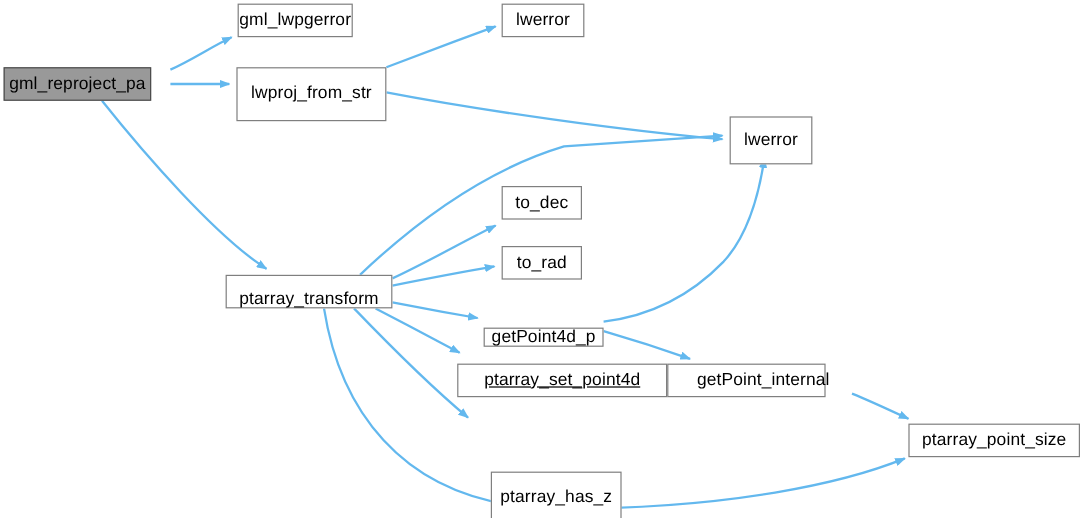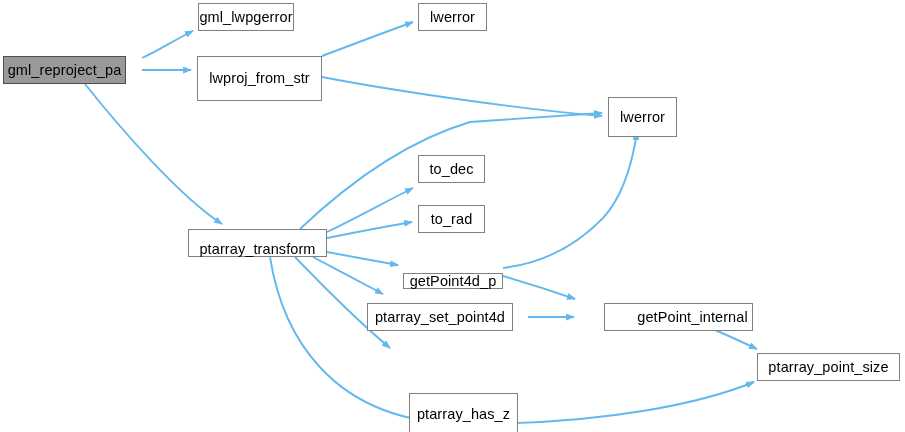--- a/index.html
+++ b/index.html
@@ -95,24 +95,24 @@
       </div>
       <div class="gnode" style="left: 418px; top: 155px; width: 67px; height: 28px;">
         <span class="gnode-label">to_dec</span>
       </div>
       <div class="gnode" style="left: 418px; top: 205px; width: 67px; height: 28px;">
         <span class="gnode-label">to_rad</span>
       </div>
       <div class="gnode" style="left: 403px; top: 253px; width: 100px; height: 16px; margin-top: 20px;">
         <span class="gnode-label">getPoint4d_p</span>
       </div>
-      <div class="gnode" style="left: 367px; top: 303px; width: 146px; height: 28px;">
+      <div class="gnode" style="left: 381px; top: 303px; width: 175px; height: 28px; text-decoration: underline;">
         <span class="gnode-label">ptarray_set_point4d</span>
       </div>
-      <div class="gnode" style="left: 604px; top: 303px; width: 149px; height: 28px; padding-left: 28px;">
+      <div class="gnode" style="left: 556px; top: 303px; width: 132px; height: 28px; padding-left: 28px;">
         <span class="gnode-label">getPoint_internal</span>
       </div>
       <div class="gnode" style="left: 409px; top: 353px; width: 109px; height: 43px; margin-top: 40px;">
         <span class="gnode-label">ptarray_has_z</span>
       </div>
       <div class="gnode" style="left: 757px; top: 353px; width: 143px; height: 28px;">
         <span class="gnode-label">ptarray_point_size</span>
       </div>
     </div>
 </div>

